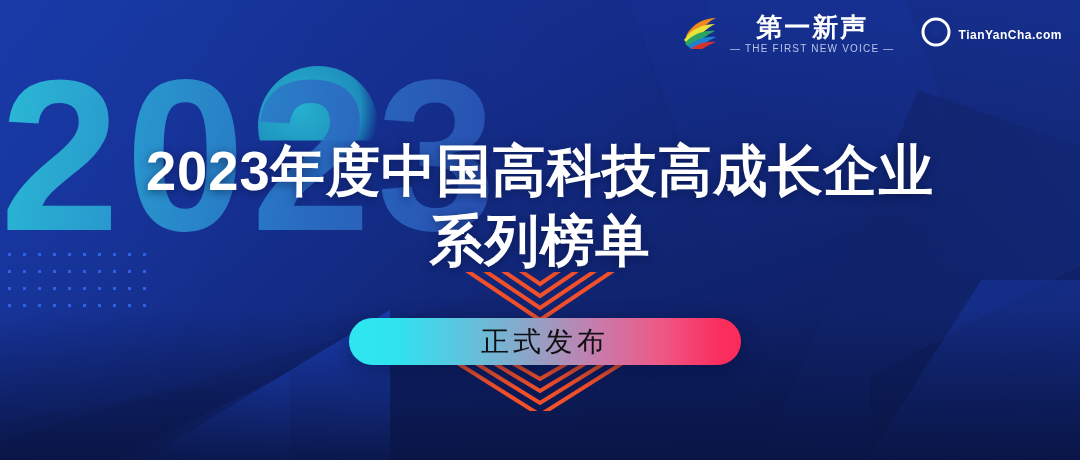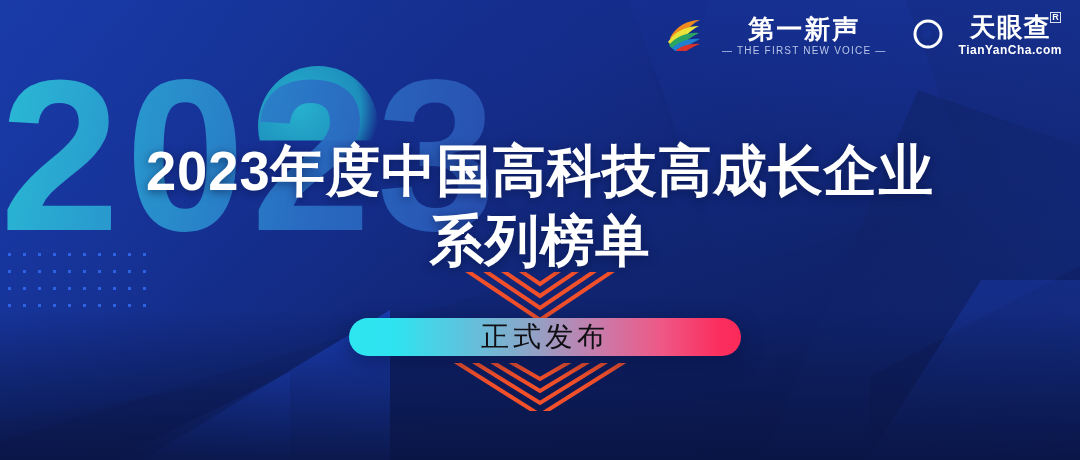--- a/index.html
+++ b/index.html
@@ -145,21 +145,21 @@
   }
   .headline .line1 { display:block; }
   .headline .line2 { display:block; }
 
   
   .pill {
     position: absolute;
     left: 349px;
     top: 318px;
     width: 392px;
-    height: 38px;
+    height: 47px;
     border-radius: 25px;
     background: linear-gradient(90deg,
         #2ee6f0 0%, #2fe3ef 12%, #55c9e2 26%,
         #8aa7c9 45%, #c47fae 62%, #ef5785 80%,
         #fa2f5f 94%, #fb2a58 100%);
     box-shadow: 0 6px 22px rgba(5,14,54,.45);
     display: flex;
     align-items: center;
     justify-content: center;
   }
@@ -172,21 +172,21 @@
   }
 
   
   .logo-bar {
     position: absolute;
     right: 18px; top: 14px;
     display: flex;
     align-items: center;
     gap: 22px;
   }
-  .logo { display:flex; align-items:center; gap:16px;text-align:right; }
+  .logo { display:flex; align-items:center; gap:8px;text-align:right; }
   .logo-mark { flex: 0 0 auto; }
   .logo-text { display:flex; flex-direction:column; align-items:center; }
   .logo-cn {
     color:#ffffff; font-size:26px; font-weight:bold;
     letter-spacing:2px; line-height:1.05;
     font-family:"Liberation Sans", sans-serif;
   }
   .logo-cn.tyc { letter-spacing:1px; position:relative; }
   .logo-sup {
     position:absolute; right:-10px; top:-2px;
@@ -277,23 +277,19 @@
       <span class="logo-mark">
         <svg width="34" height="34" viewBox="0 0 34 34" aria-hidden="true">
           <path d="M17 1a16 16 0 1 0 0 32 16 16 0 0 1 0-32z" fill="#ffffff"></path>
           <circle cx="19" cy="17" r="13" fill="none" stroke="#ffffff" stroke-width="3"></circle>
           <path d="M20 7c6 1 9 6 8 11-1-4-4-7-8-8z" fill="#15308f"></path>
           <path d="M13 11c4-3 10-2 12 2-4-1-8 0-11 2z" fill="#15308f"></path>
           <circle cx="18" cy="17" r="5" fill="#15308f"></circle>
         </svg>
       </span>
       <span class="logo-text">
-        <span class="logo-cn tyc">
-          <span>天眼查</span>
-          <span class="logo-sup">R</span>
-        </span>
         <span class="logo-en tyc">TianYanCha.com</span>
       </span>
     </div>
 
   </div>
 
 </div>
 
 </body></html>

